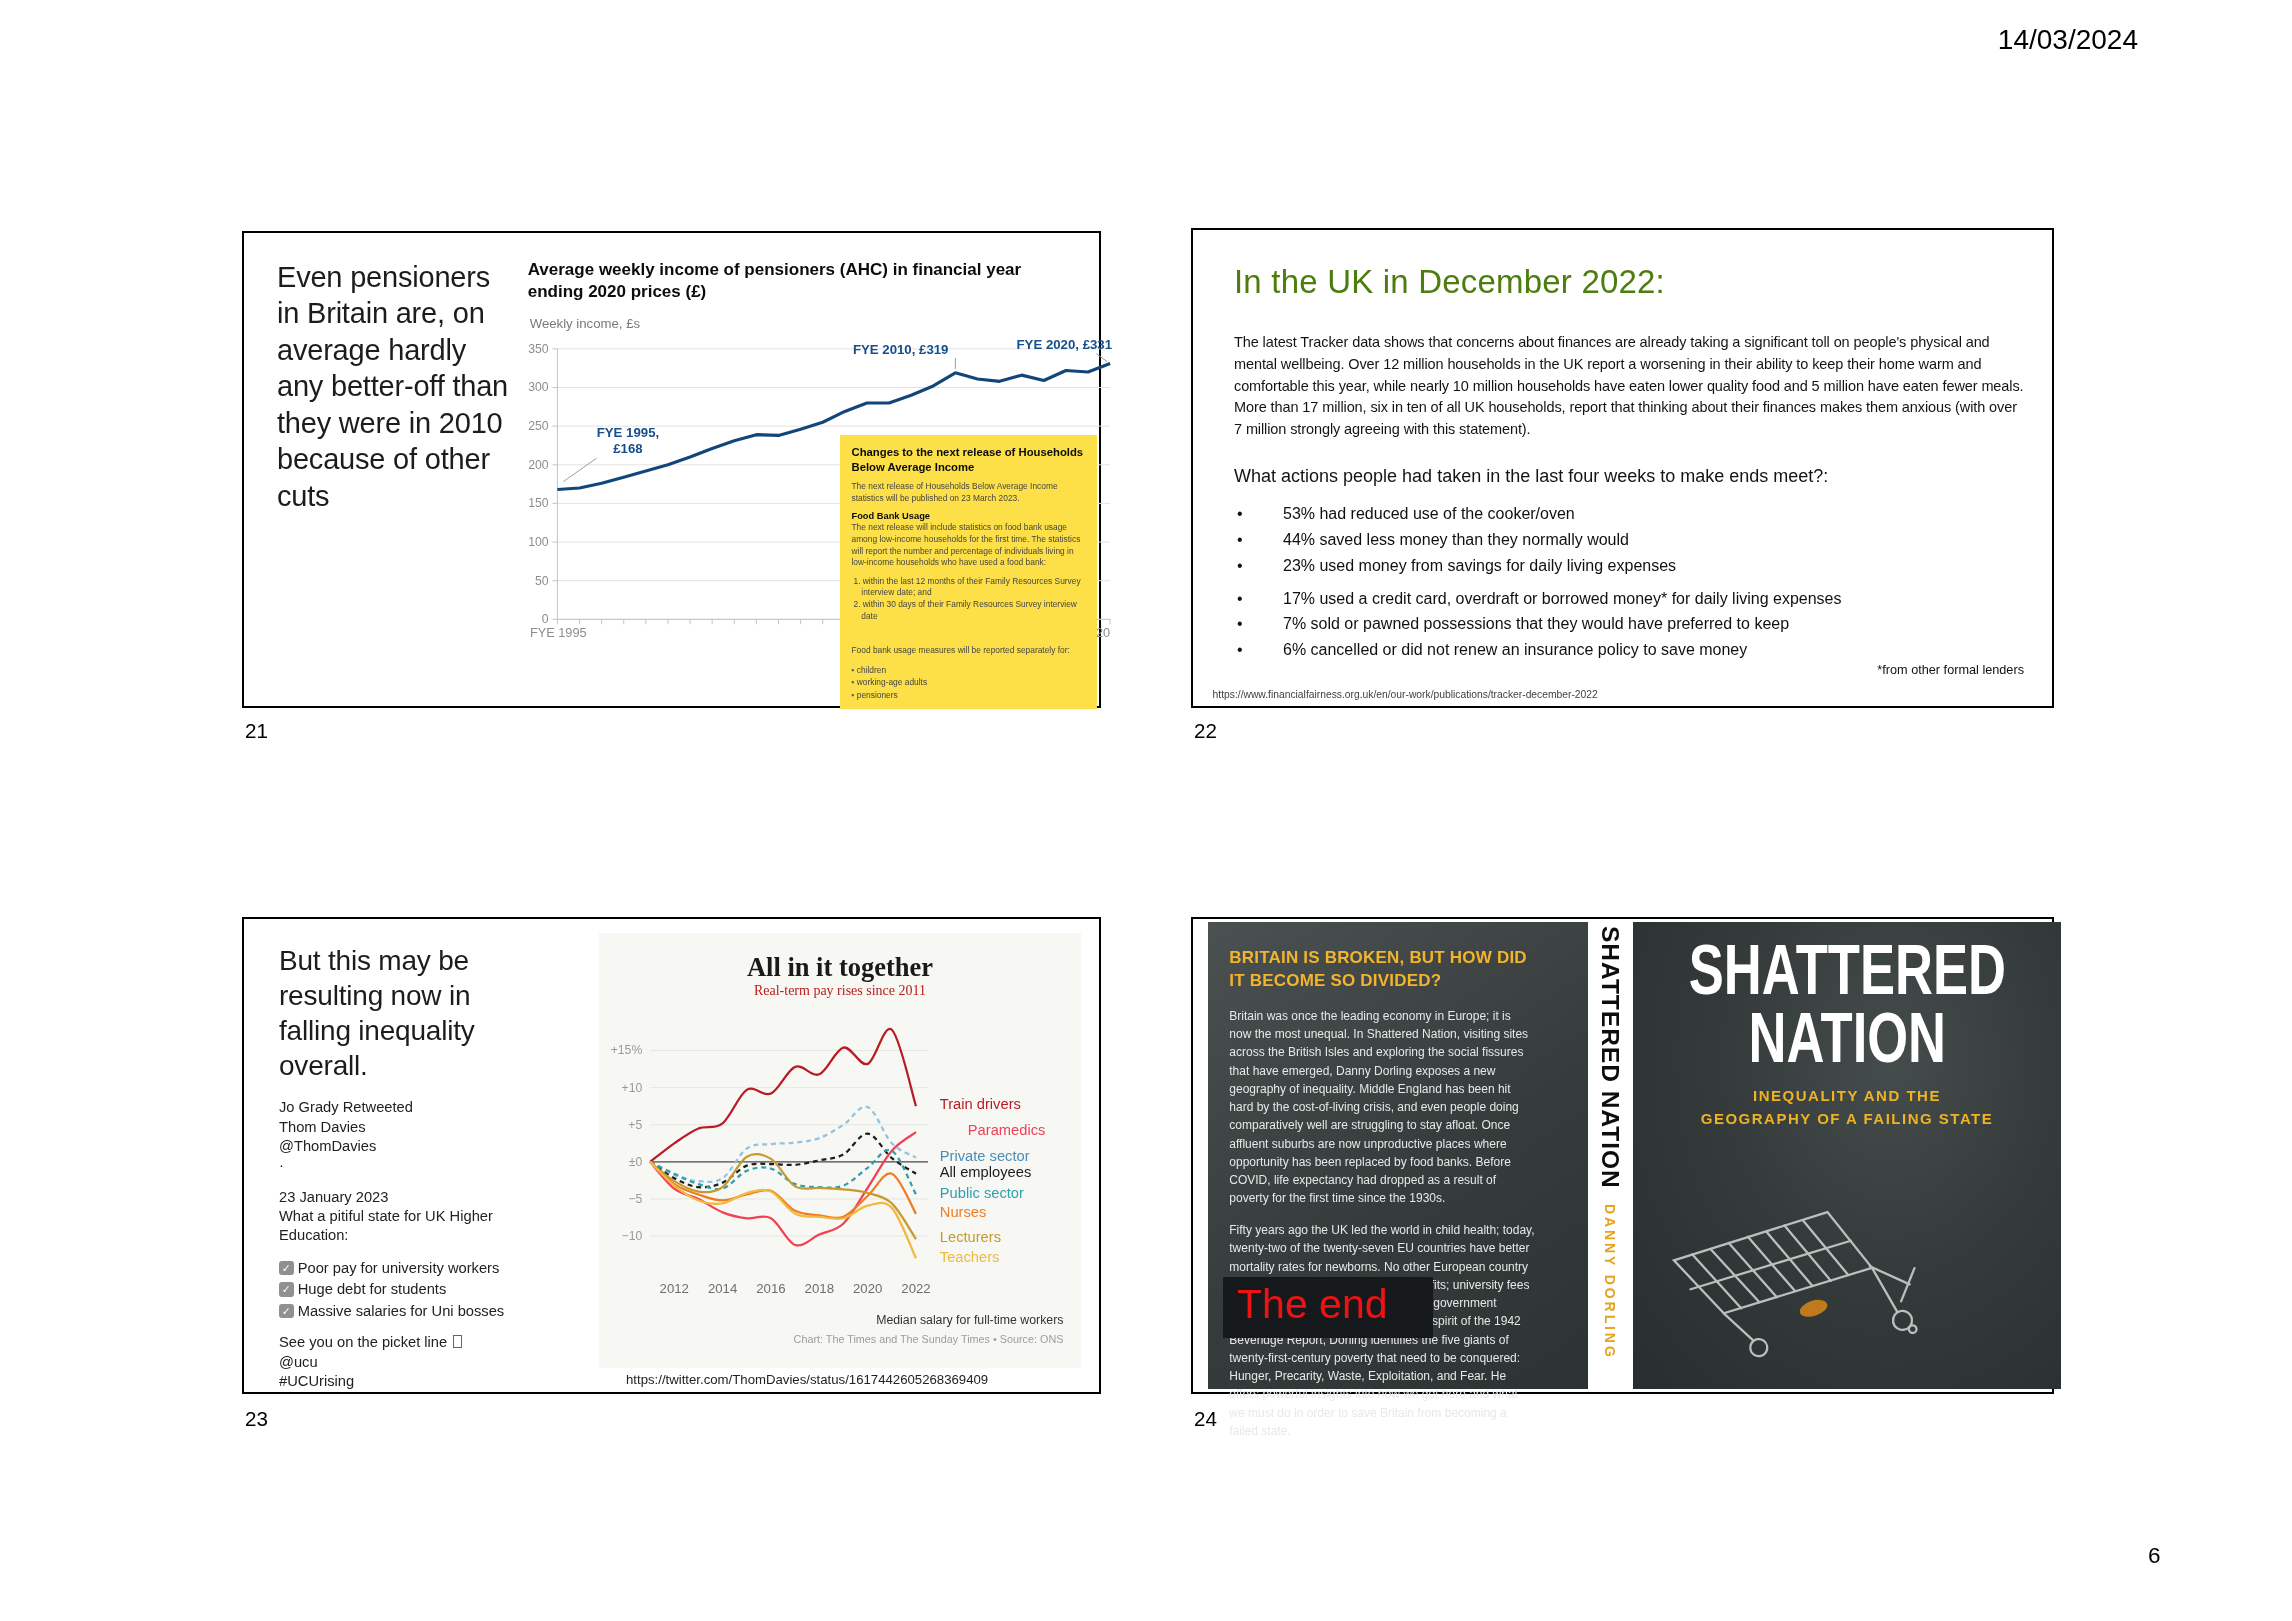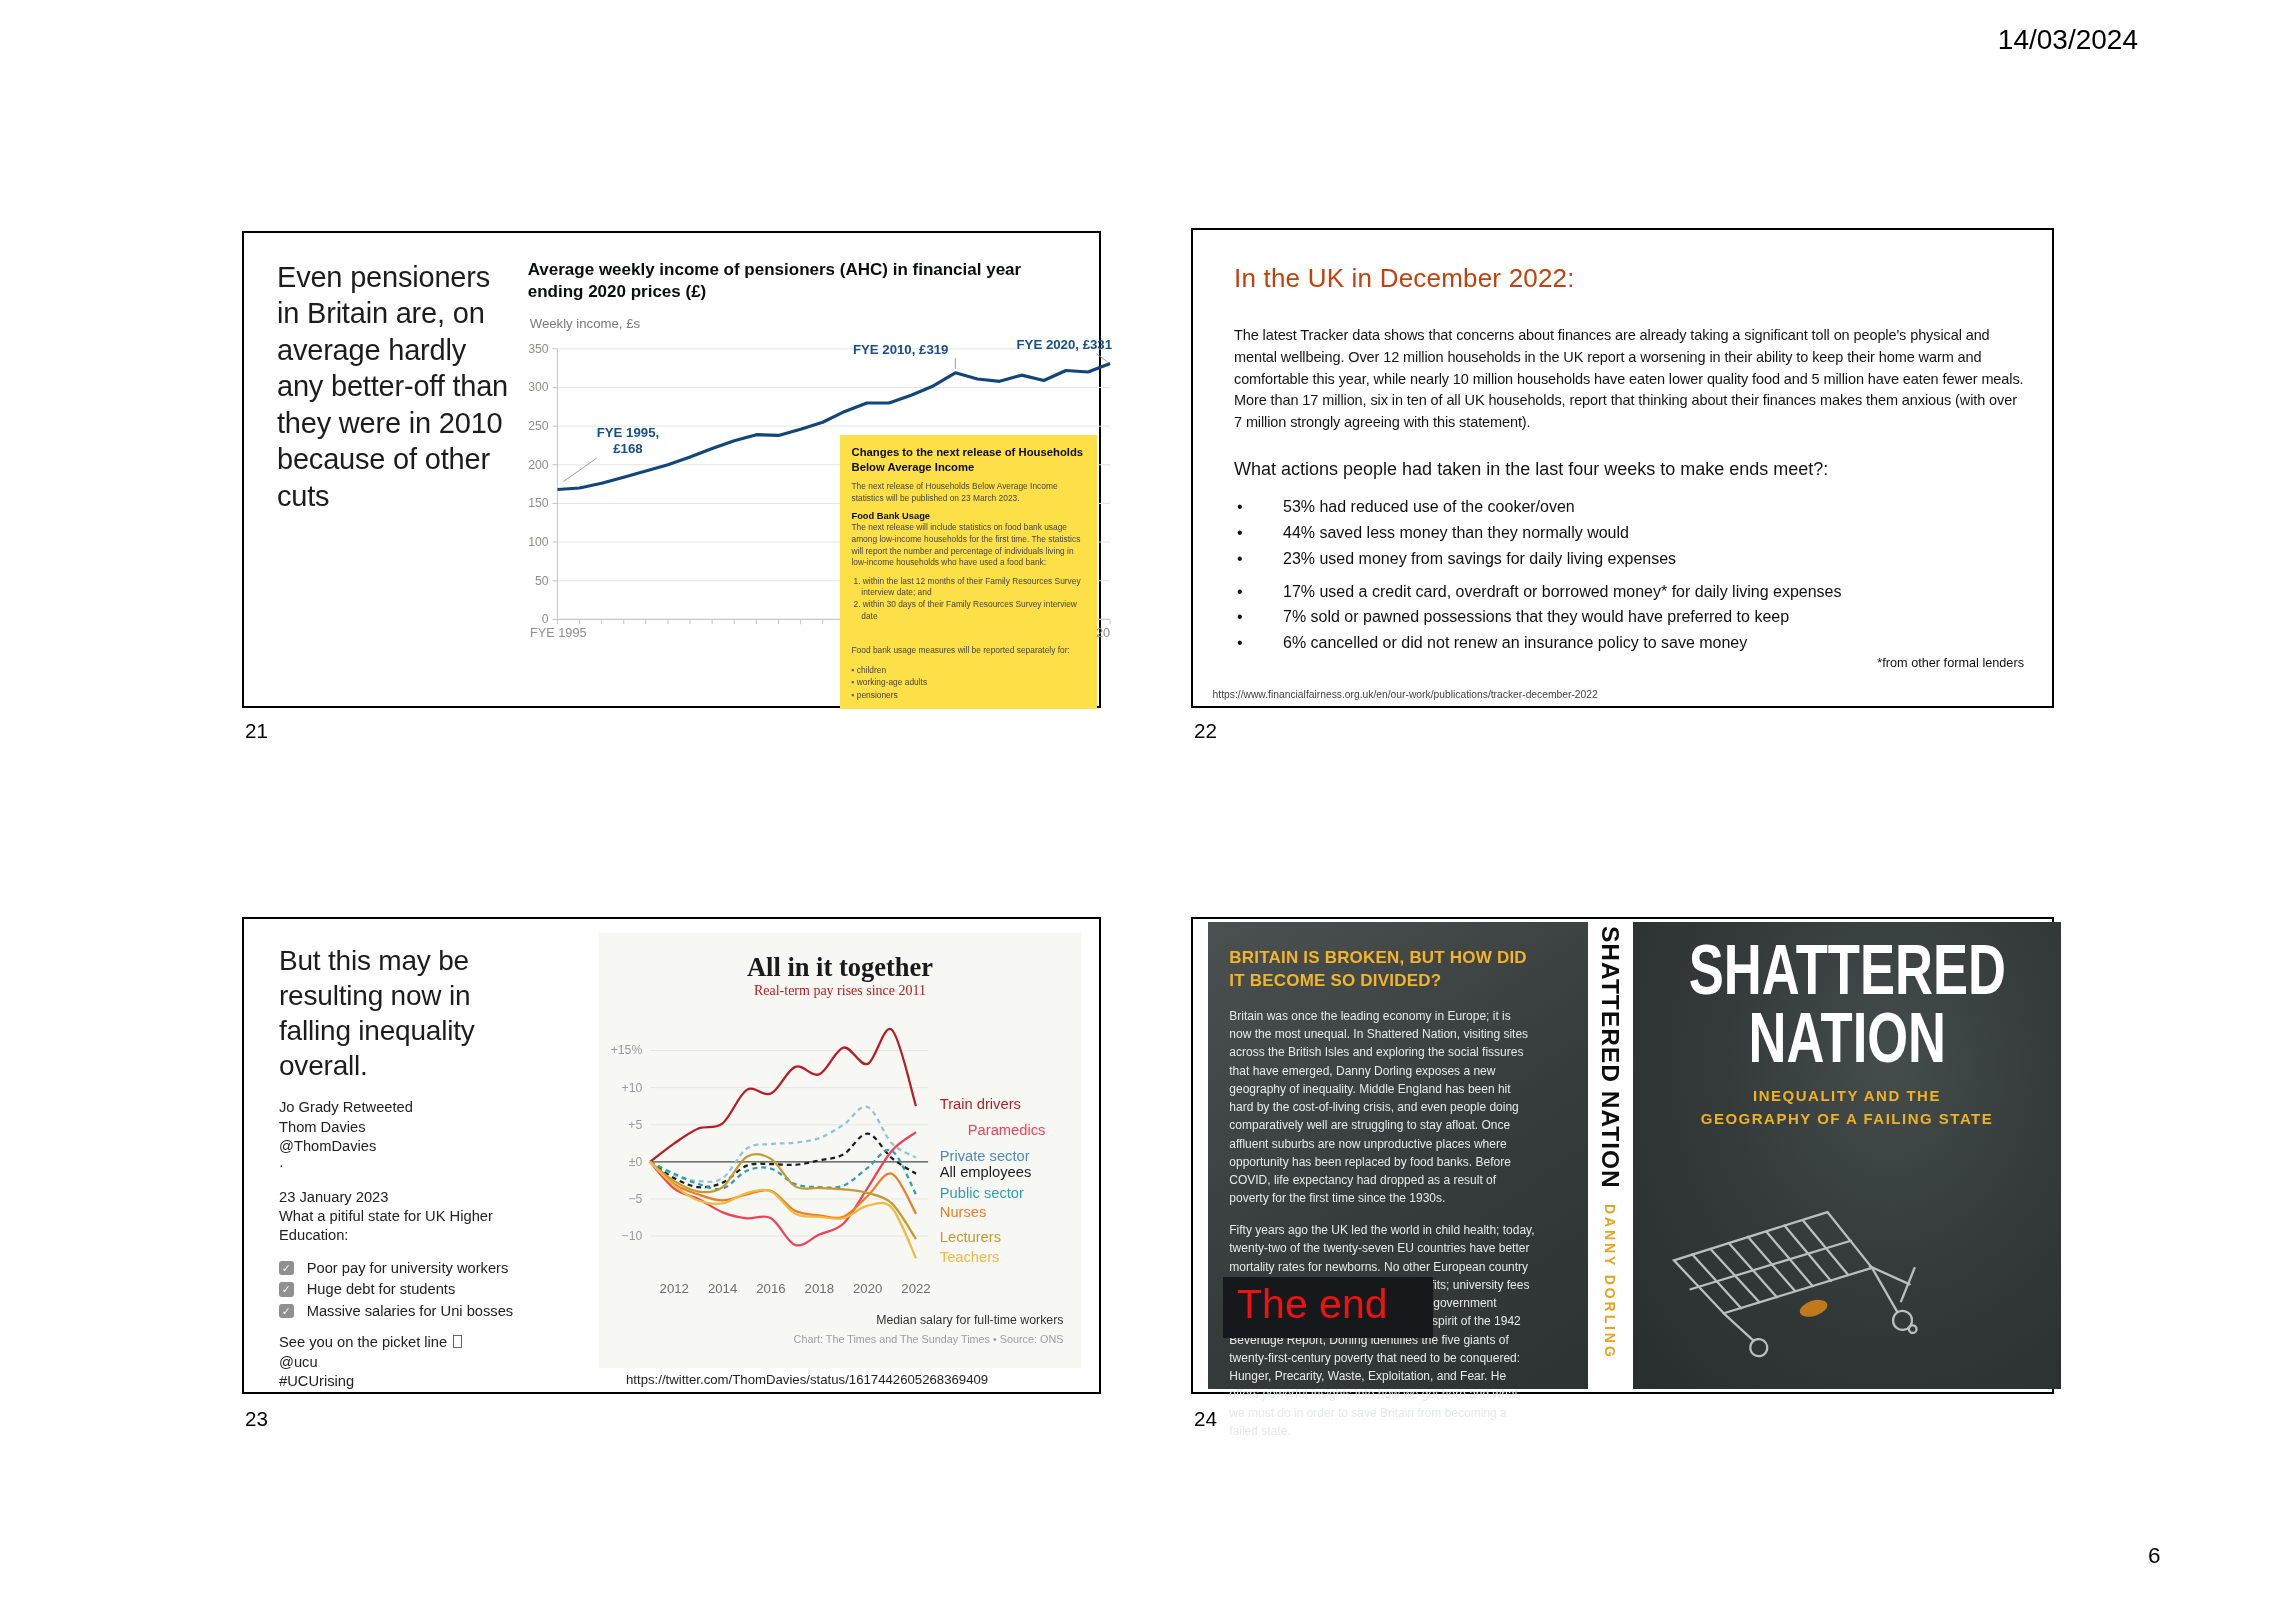--- a/index.html
+++ b/index.html
@@ -34,36 +34,36 @@
   .inset p { font-size:8.4px; line-height:1.38; margin-bottom:6.9px; }
   .inset .sub { font-size:9.3px; font-weight:bold; color:#0b0c0c; margin-bottom:1px; }
   .inset ol { list-style:none; margin-bottom:23px; }
   .inset ol li { font-size:8.4px; line-height:1.38; padding-left:9.8px; text-indent:-7.8px; }
   .inset ul { list-style:none; }
   .inset ul li { font-size:8.4px; line-height:1.5; }
   .inset ul li::before { content:"▪ "; color:#555; }
 
   
   .s22 { position:absolute; }
-  .s22-title { font-size:26px; font-weight:400; color:#c2410c; letter-spacing:0.2px; }
+  .s22-title { font-size:33px; font-weight:400; color:#4d7c0f; letter-spacing:0.2px; }
   .s22-para { margin-top:31px; width:790px; font-size:14.5px; line-height:1.5; color:#141414; letter-spacing:-0.1px; }
   .s22-sub { margin-top:25.5px; font-size:18px; color:#141414; }
   .s22-bullets { margin-top:13.7px; list-style:none; width:794px; }
   .s22-bullets li { display:flex; font-size:16px; line-height:1.62; color:#101010; }
   .s22-bullets li.gap { margin-top:6.9px; }
   .s22-bullets .bdot { width:49px; flex:none; padding-left:2.9px; }
   .s22-foot { width:790px; text-align:right; font-size:12.7px; margin-top:0px; color:#101010; }
   .s22-url { position:absolute; left:19.6px; bottom:5.9px; font-size:10.3px; color:#3f3f3f; }
 
   
   .s23-left { position:absolute; left:35px; top:23.5px; width:237px; }
   .s23-title { font-size:28px; line-height:1.25; color:#1c1c1c; letter-spacing:-0.2px; }
   .tweet { margin-top:15.7px; font-size:14.7px; line-height:1.32; color:#222; }
   .tweet .blk { margin-top:11.8px; }
-  .check-row { display:flex; align-items:center; gap:13px; font-size:14.7px; line-height:1.4; margin:1px 0; }
+  .check-row { display:flex; align-items:center; gap:4px; font-size:14.7px; line-height:1.4; margin:1px 0; }
   .check { width:14.7px; height:14.7px; background:#909090; border-radius:2.9px; color:#fff;
            font-size:10.8px; line-height:14.7px; text-align:center; flex:none; }
   .check::before { content:"✓"; }
   .missing-glyph { display:inline-block; width:8.8px; height:12.7px; border:1.2px solid #666; margin-left:5.9px; vertical-align:-1px; }
   .s23-card { position:absolute; left:355px; top:13.7px; width:482px; height:435px; background:#f7f7f4; }
   .c2-title { font-family:"Liberation Serif", serif; font-size:26.5px; font-weight:700; text-align:center; margin-top:19.6px; color:#1a1a1a; }
   .c2-sub { font-family:"Liberation Serif", serif; font-size:14px; color:#b91c1c; text-align:center; margin-top:0; }
   .c2-body { position:relative; margin-top:5.9px; margin-left:9.8px; height:296px; }
   .c2-legend span { position:absolute; left:331px; font-size:14.7px; white-space:nowrap; }
   .c2-foot1 { position:absolute; right:17.6px; top:380px; font-size:12.3px; color:#333; }

